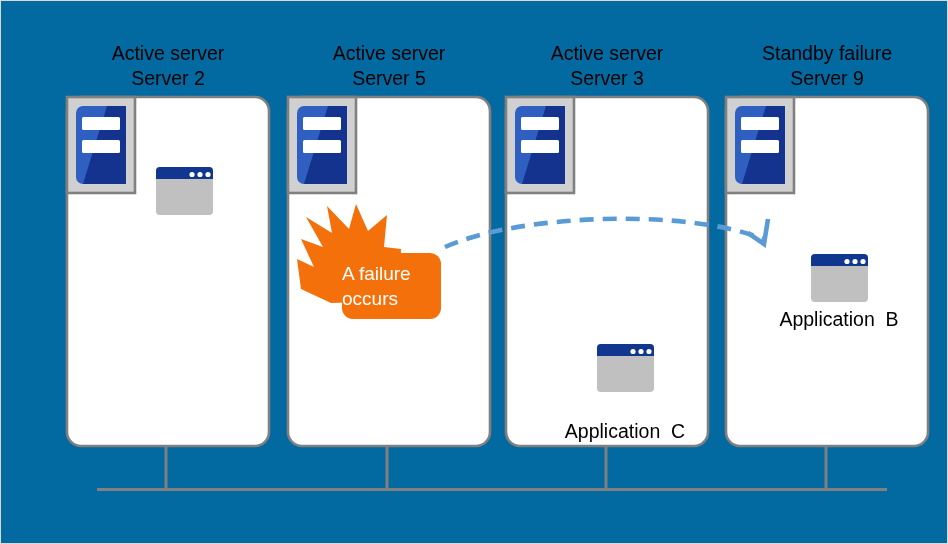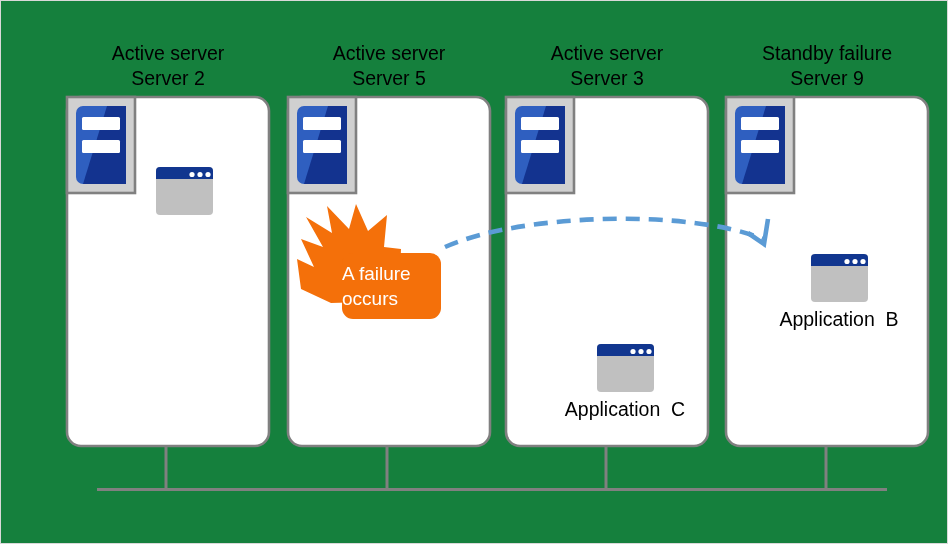--- a/index.html
+++ b/index.html
@@ -7,21 +7,21 @@
     padding: 0;
     background: #ffffff;
   }
   body {
     font-family: "Liberation Sans", sans-serif;
   }
   #canvas {
     position: relative;
     width: 948px;
     height: 544px;
-    background: #15803d;
+    background: #0369a1;
     border: 1px solid #d9d9d9;
     box-sizing: border-box;
     overflow: hidden;
   }
   #svg-layer {
     position: absolute;
     left: 0;
     top: 0;
     width: 948px;
     height: 544px;
@@ -175,21 +175,21 @@
   </div>
   <div class="hdr" style="left:505px; top:40px; width:202px;">
     <span>Active server</span>
     <span class="l2">Server 3</span>
   </div>
   <div class="hdr" style="left:725px; top:40px; width:202px;">
     <span>Standby failure</span>
     <span class="l2">Server 9</span>
   </div>
 
-  <div class="applabel" style="left:524px; top:397px; width:200px;">Application  C</div>
+  <div class="applabel" style="left:524px; top:419px; width:200px;">Application  C</div>
   <div class="applabel" style="left:738px; top:307px; width:200px;">Application  B</div>
 
   <div class="failtext" style="left:341px; top:260px; width:99px;">
     <span>A failure</span><br>
     <span>occurs</span>
   </div>
 
 </div>
 
 </body></html>

